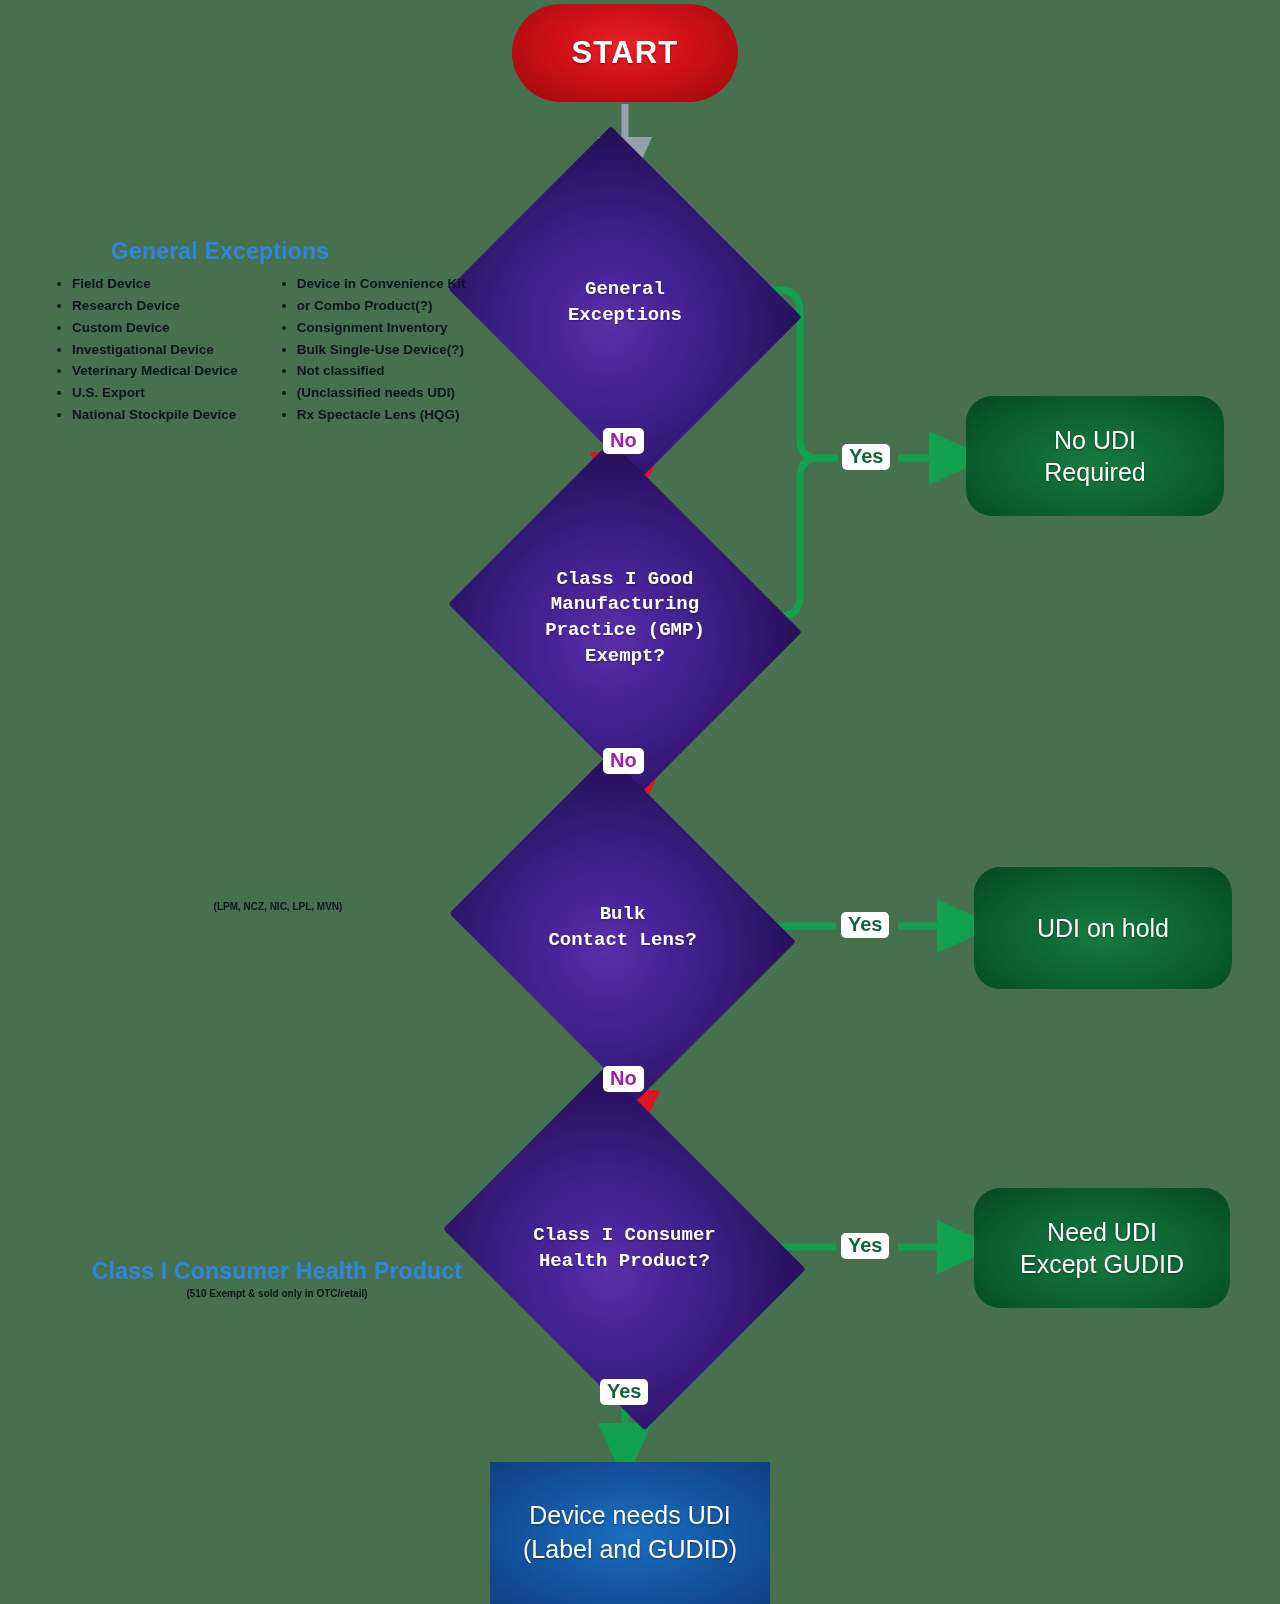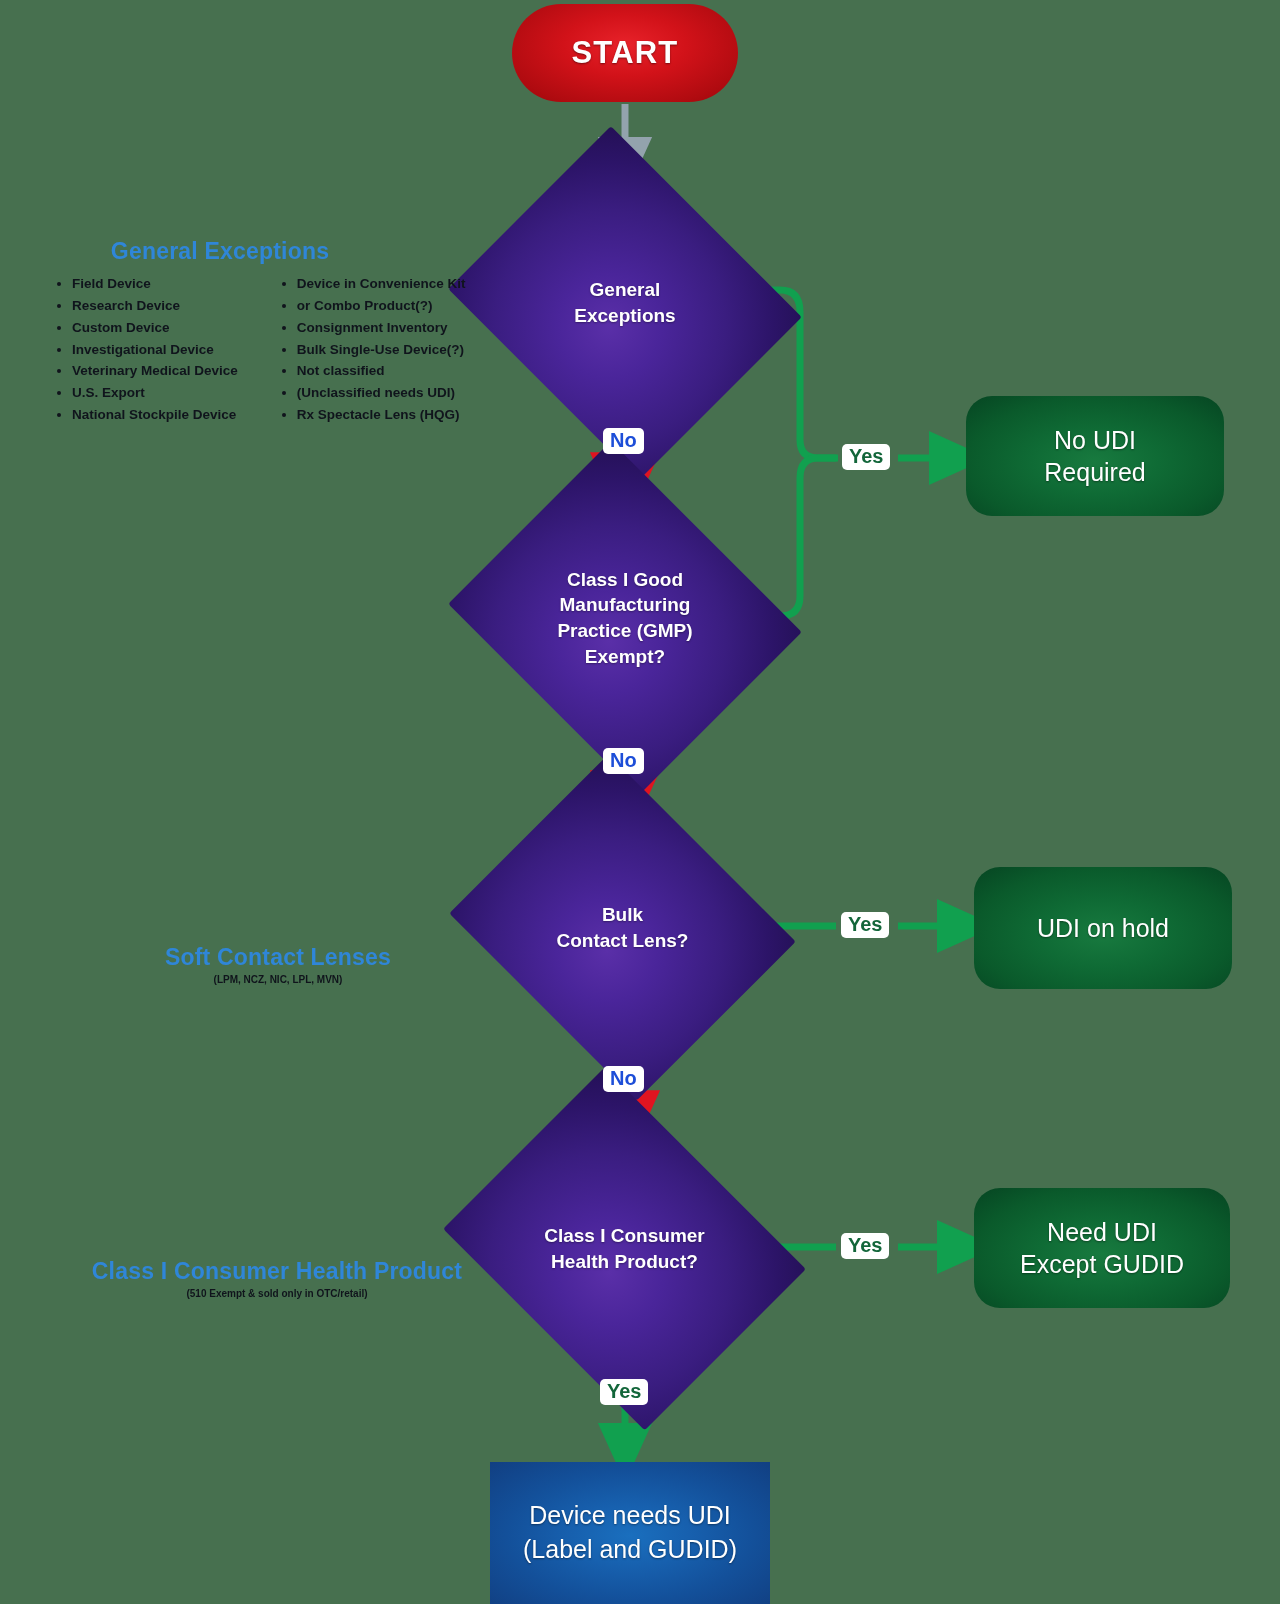--- a/index.html
+++ b/index.html
@@ -51,20 +51,21 @@
     font-weight: bold;
     letter-spacing: 1.2px;
     text-shadow: 0 1px 2px rgba(0,0,0,0.45);
     z-index: 4;
   }
 
   
   .diamond {
     position: absolute;
     z-index: 3;
+    font-family: Liberation Mono, monospace;
   }
   .diamond .shape {
     position: absolute;
     left: 0; top: 0;
     width: 100%;
     height: 100%;
     background: radial-gradient(ellipse at 52% 62%, #5a2fa8 0%, #4a259a 26%, #3a1d80 58%, #2c1468 82%, #241056 100%);
     transform: rotate(45deg) ;
     border-radius: 3px;
   }
@@ -128,21 +129,21 @@
     position: absolute;
     background: #ffffff;
     border-radius: 5px;
     padding: 2px 7px 3px 7px;
     font-size: 20px;
     font-weight: bold;
     line-height: 1.05;
     z-index: 6;
     white-space: nowrap;
   }
-  .edge-label.no  { color: #1d4ed8; }
+  .edge-label.no  { color: #a21caf; }
   .edge-label.yes { color: #13663a; }
 
   #lbl-no-1  { left: 603px; top: 428px; }
   #lbl-no-2  { left: 603px; top: 748px; }
   #lbl-no-3  { left: 603px; top: 1066px; }
   #lbl-yes-1 { left: 842px; top: 444px; }
   #lbl-yes-2 { left: 841px; top: 912px; }
   #lbl-yes-3 { left: 841px; top: 1233px; }
   #lbl-yes-4 { left: 600px; top: 1379px; }
 
@@ -337,21 +338,20 @@
         <li>Consignment Inventory</li>
         <li>Bulk Single-Use Device(?)</li>
         <li>Not classified</li>
         <li>(Unclassified needs UDI)</li>
         <li>Rx Spectacle Lens (HQG)</li>
       </ul>
     </div>
   </div>
 
   <div class="annot" id="annot-soft">
-    <div class="annot-title">Soft Contact Lenses</div>
     <div class="annot-sub">(LPM, NCZ, NIC, LPL, MVN)</div>
   </div>
 
   <div class="annot" id="annot-consumer">
     <div class="annot-title">Class I Consumer Health Product</div>
     <div class="annot-sub">(510 Exempt &amp; sold only in OTC/retail)</div>
   </div>
 
 </div>
 

